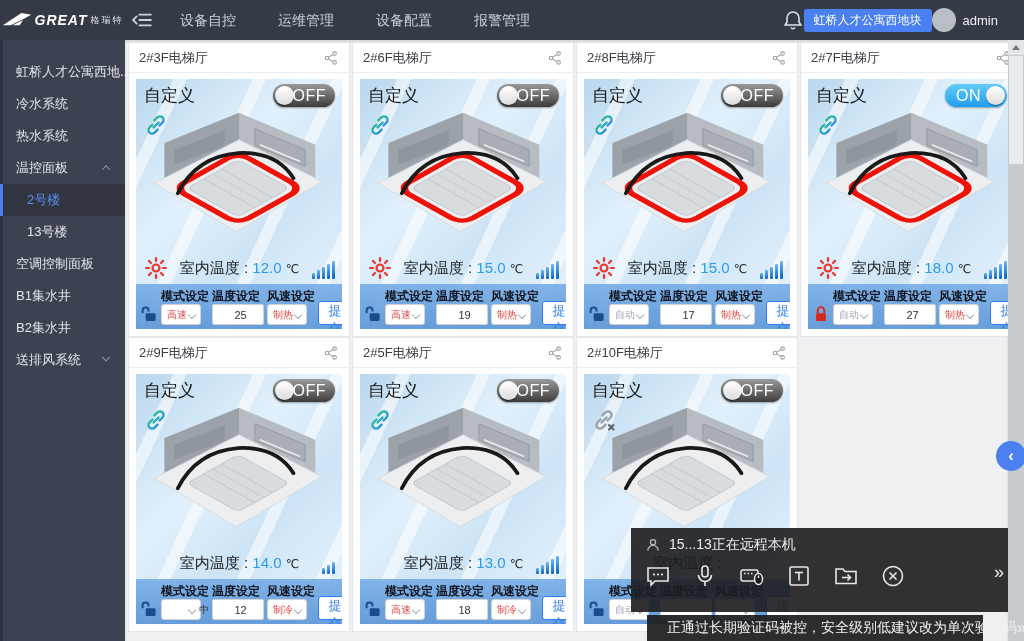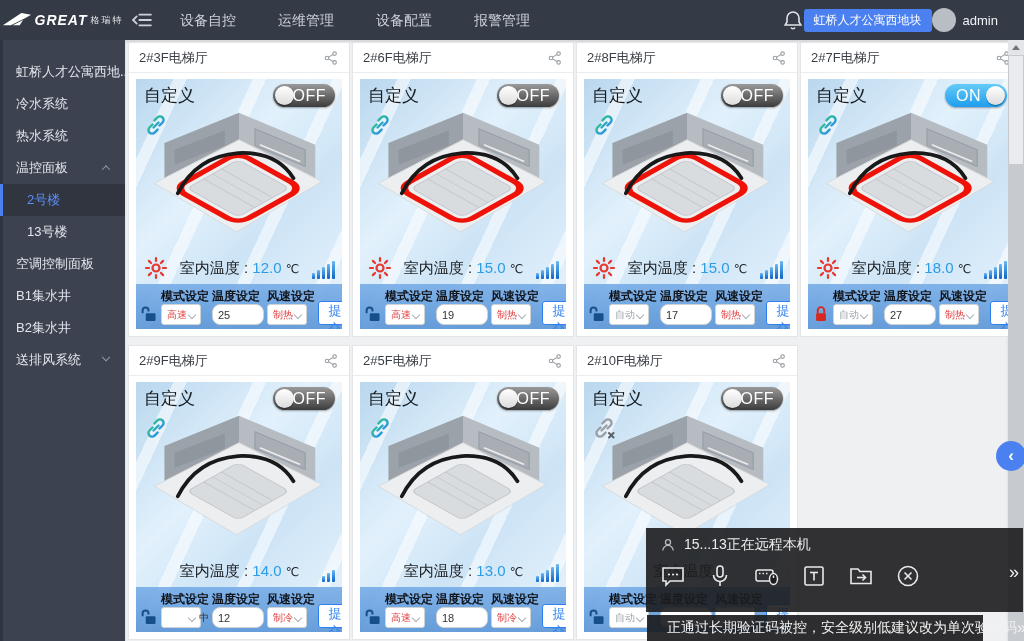--- a/index.html
+++ b/index.html
@@ -28,21 +28,21 @@
   .side-item { position:relative; height:32px; display:flex; align-items:center; padding-left:16px; padding-right:8px; font-size:13px; color:#e3e6ec; cursor:pointer; white-space:nowrap; overflow:hidden; }
   .side-item.lvl2 { padding-left:27px; }
   .side-item.active { background:#30353f; color:#5d8ef6; }
   .side-item.active::before { content:""; position:absolute; left:0; top:0; width:3px; height:100%; background:#4a80f0; }
   .chev { display:inline-block; width:6px; height:6px; border-right:1.5px solid #959aa6; border-bottom:1.5px solid #959aa6; margin-left:auto; margin-right:8px; }
   .chev.up { transform:rotate(-135deg) translate(-1px,-1px); }
   .chev.down { transform:rotate(45deg) translate(-2px,-2px); }
 
   
   .main { position:absolute; left:125px; top:40px; width:883px; height:601px; background:#eef0f2; overflow:hidden; padding:2px 0 0 3px; box-shadow:inset 0 2px 3px rgba(0,0,0,.12); }
-  .grid { display:grid; grid-template-columns:repeat(4,222px); grid-auto-rows:295px; gap:8px 2px; align-content:start; }
+  .grid { display:grid; grid-template-columns:repeat(4,222px); grid-auto-rows:295px; gap:0 2px; align-content:start; }
 
   
   .card { background:#fff; border:1px solid #e3e5e8; position:relative; }
   .card-header { height:30px; display:flex; align-items:center; padding:0 10px; border-bottom:1px solid #ebedef; }
   .card-title { font-size:13px; color:#3a3f45; }
   .share { margin-left:auto; width:16px; height:16px; cursor:pointer; }
   .widget { position:absolute; left:7px; right:7px; top:36px; bottom:7px;
             background:
               repeating-linear-gradient(115deg, rgba(255,255,255,0) 0 34px, rgba(255,255,255,.55) 34px 46px, rgba(255,255,255,0) 46px 72px),
               linear-gradient(135deg,#b9d7ee 0%,#e2f1fc 38%,#cde4f6 62%,#e8f4fd 100%);
@@ -66,37 +66,37 @@
   .bars { display:flex; align-items:flex-end; gap:2px; margin-right:7px; height:22px; flex:none; width:24px; justify-content:flex-end; }
   .bars span { width:3px; background:linear-gradient(#6db9f2,#0c63c8); border-radius:1px; }
   .ctrl-bar { position:absolute; left:0; right:0; bottom:0; height:45px; background:linear-gradient(rgba(116,171,230,.88),rgba(86,146,213,.88)); display:flex; align-items:flex-end; padding:0 3px 4px 3px; }
   .lock { width:18px; height:18px; margin:0 3px 2px 1px; flex:none; }
   .grp { display:flex; flex-direction:column; margin-right:3px; }
   .grp-label { font-size:12px; font-weight:bold; color:#10131a; white-space:nowrap; overflow:visible; height:16px; }
   .sel { position:relative; height:21px; background:#fff; border:1px solid #cfd3d6; border-radius:3px; font-size:10px; line-height:19px; padding-left:5px; cursor:pointer; }
   .sel::after { content:""; position:absolute; right:5px; top:7px; width:5px; height:5px; border-right:1.2px solid #a9aeb3; border-bottom:1.2px solid #a9aeb3; transform:rotate(45deg); }
   .sel-mode { width:40px; }
   .sel-fan { width:40px; }
-  .setpoint { width:52px; height:21px; border:1px solid #cfd3d6; border-radius:8px; font-size:11px; color:#333; padding-left:5px; background:#fff; font-family:inherit; }
+  .setpoint { width:52px; height:21px; border:1px solid #cfd3d6; border-radius:2px; font-size:11px; color:#333; padding-left:5px; background:#fff; font-family:inherit;text-align:center; }
   .submit-btn { height:24px; min-width:34px; background:#fff; border:1px solid #2f80ef; color:#2f80ef; border-radius:3px; font-size:13px; padding:0 5px; cursor:pointer; margin-bottom:0; font-family:inherit; }
   .link-icon.broken .lk { stroke:#98a0a8 !important; }
   .link-icon .lx { display:none; }
   .link-icon.broken .lx { display:block; }
 
   
   .scrollbar { position:absolute; right:0; top:40px; bottom:0; width:16px; background:#c7cace; z-index:8; }
   .scroll-up { height:15px; background:#e3e5e8; display:flex; align-items:center; justify-content:center; cursor:pointer; }
   .scroll-up i { width:0; height:0; border-left:4px solid transparent; border-right:4px solid transparent; border-bottom:5px solid #6f747c; }
   .scroll-thumb { position:absolute; left:1px; top:16px; width:14px; height:108px; background:#e9ebee; border-radius:1px; cursor:pointer; }
 
   
   .panel-toggle { position:absolute; left:996px; top:441px; width:30px; height:30px; border-radius:50%; background:#4a80f0; color:#fff; z-index:9; display:flex; align-items:center; justify-content:center; font-size:17px; font-weight:bold; cursor:pointer; }
 
   
-  .remote-panel { position:absolute; left:646px; top:528px; width:377px; height:84px; background:rgba(28,28,30,.9); z-index:10; color:#ececec; }
+  .remote-panel { position:absolute; left:631px; top:528px; width:377px; height:84px; background:rgba(28,28,30,.9); z-index:10; color:#ececec; }
   .remote-title { display:flex; align-items:center; gap:8px; padding:8px 0 0 14px; font-size:14px; }
   .remote-icons { display:flex; align-items:center; gap:21px; padding:9px 0 0 14px; }
   .ricon { width:26px; height:26px; cursor:pointer; }
   .remote-expand { position:absolute; right:4px; top:34px; font-size:18px; color:#ececec; cursor:pointer; }
   .remote-warnbar { position:absolute; left:647px; top:615px; width:336px; height:26px; background:rgba(28,28,30,.92); z-index:10; color:#f2f2f2; display:flex; align-items:center; font-size:14px; padding-left:20px; white-space:nowrap; }
   .warn-expand { margin-left:auto; padding-right:5px; font-size:16px; cursor:pointer; }
 </style>
 </head>
 <body>
 

